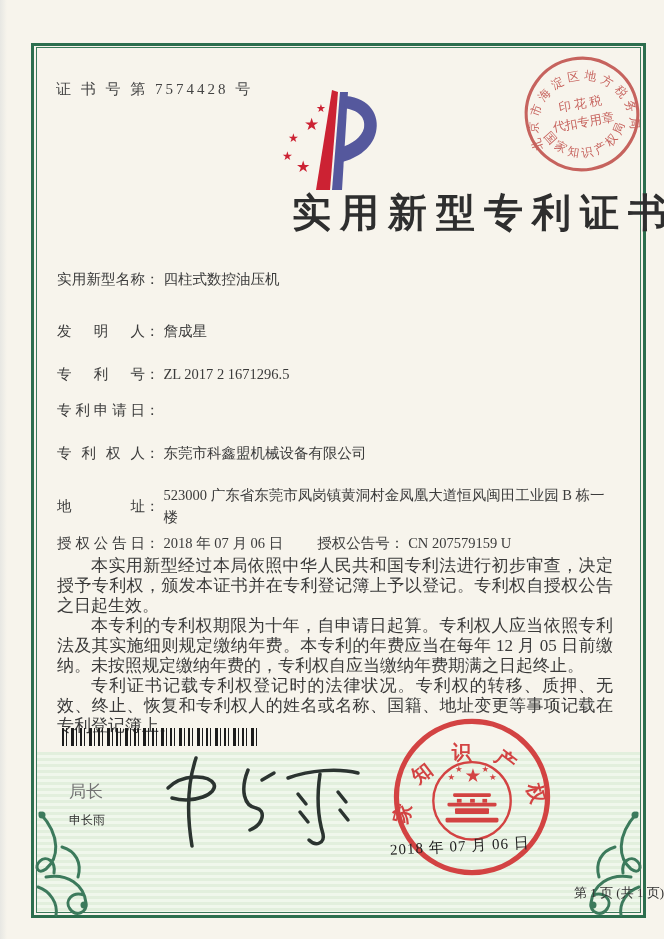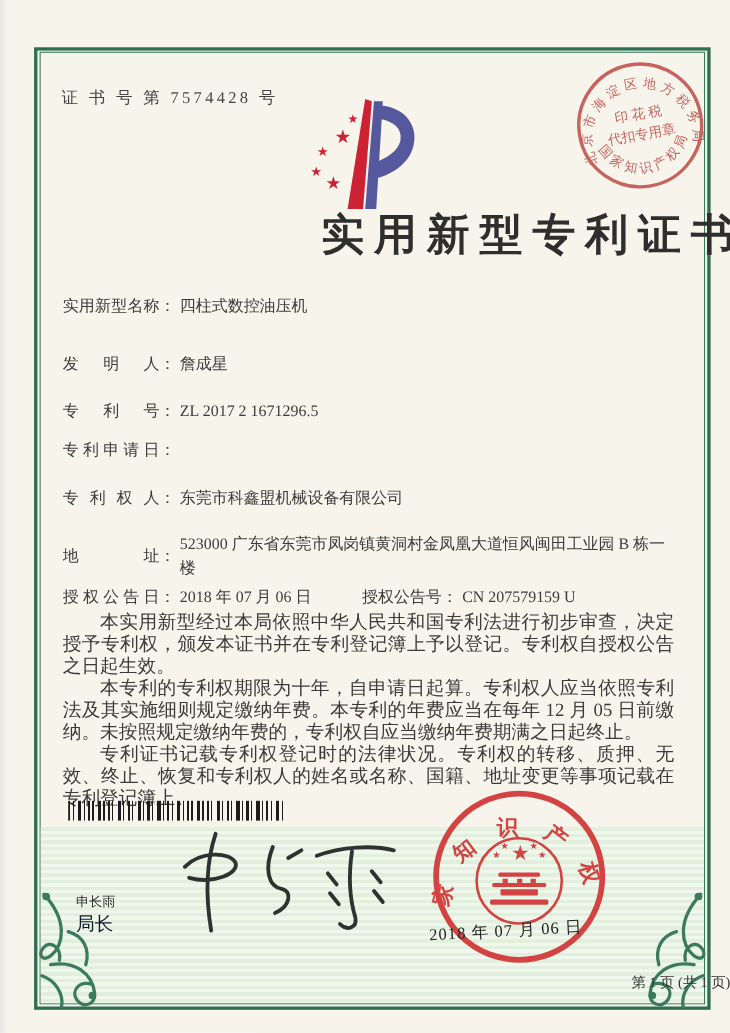--- a/index.html
+++ b/index.html
@@ -21,39 +21,39 @@
   .title{position:absolute;top:186px;left:0;right:0;text-align:right;
     font-size:39px;font-weight:bold;letter-spacing:9px;color:#2e2e2e;}
   
   .fields{position:absolute;left:57px;top:268px;width:560px;font-size:14.5px;line-height:22px;}
   .frow{display:flex;align-items:center;}
   .frow .lbl{display:inline-block;width:88px;text-align:justify;text-align-last:justify;flex:none;}
   .frow .col{flex:none;}
   .frow .val{margin-left:4px;max-width:458px;}
   .mt1{margin-top:30px}.mt2{margin-top:21px}.mt3{margin-top:14px}
   .mt4{margin-top:21px}.mt5{margin-top:20px}.mt6{margin-top:4px}
-  .pair2{margin-left:46px;display:flex;}
+  .pair2{margin-left:34px;display:flex;}
   
   .bodytext{position:absolute;left:57px;top:556px;width:556px;font-size:17px;
     line-height:20px;text-align:justify;color:#3a3a3a;}
   .bodytext p{margin:0;text-indent:2em;}
   
   .barcode{position:absolute;left:62px;top:728px;width:196px;height:18px;
     background:repeating-linear-gradient(90deg,#1c1c1c 0 2px,transparent 2px 4px,
       #1c1c1c 4px 5px,transparent 5px 9px,#1c1c1c 9px 12px,transparent 12px 14px,
       #1c1c1c 14px 15px,transparent 15px 18px);}
   
   .band{position:absolute;left:37px;right:36px;top:752px;bottom:27px;
     background:repeating-linear-gradient(180deg,#e2efdd 0 3px,#f0f7ec 3px 6px);}
   .corner{position:absolute;}
   .corner.bl{left:32px;bottom:20px;}
   .corner.br{right:31px;bottom:20px;transform:scaleX(-1);}
   
-  .officer-title{position:absolute;left:69px;top:780px;font-size:17px;color:#0f172a;
-    font-family:"Liberation Sans","DejaVu Sans",sans-serif;margin-top:48px;}
+  .officer-title{position:absolute;left:69px;top:780px;font-size:17px;color:#737373;
+    font-family:"Liberation Sans","DejaVu Sans",sans-serif;}
   .officer-name{position:absolute;left:69px;top:812px;font-size:12px;color:#2e2e2e;
     font-family:"Liberation Sans","DejaVu Sans",sans-serif;}
   .signature{position:absolute;left:150px;top:748px;}
   
   .stamp{position:absolute;left:520px;top:52px;transform:rotate(-10deg);opacity:.88;}
   .seal{position:absolute;left:384px;top:712px;opacity:.95;}
   .seal-date{position:absolute;left:390px;top:836px;width:180px;font-size:15px;
     color:#222;letter-spacing:1px;transform:rotate(-3deg);}
   .footer{position:absolute;left:0;right:12px;top:884px;text-align:right;font-size:13px;color:#333;}
   svg text{font-family:"Liberation Serif","DejaVu Serif",serif;}

